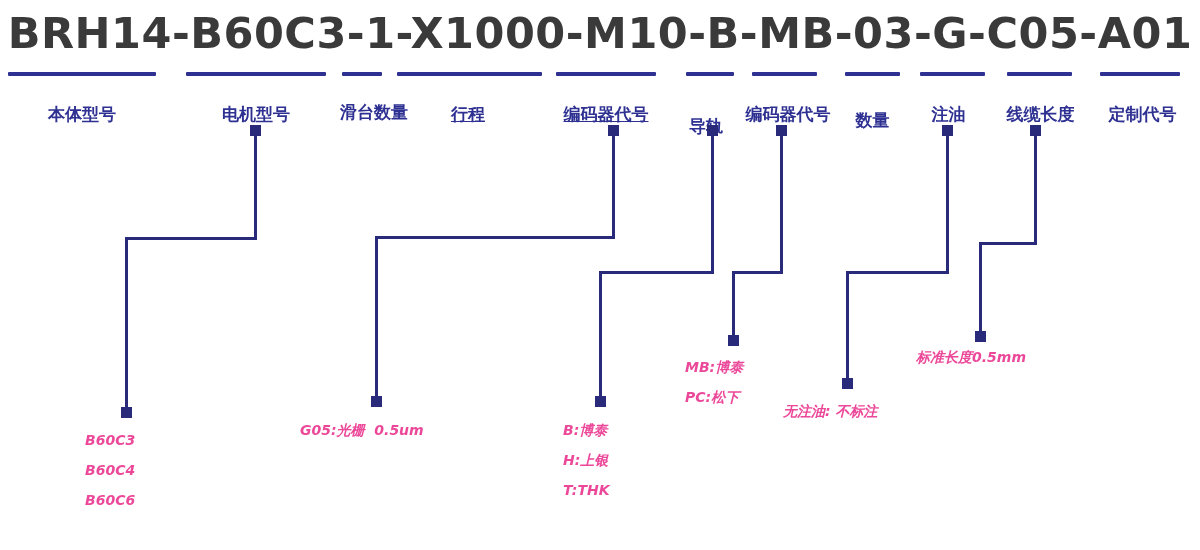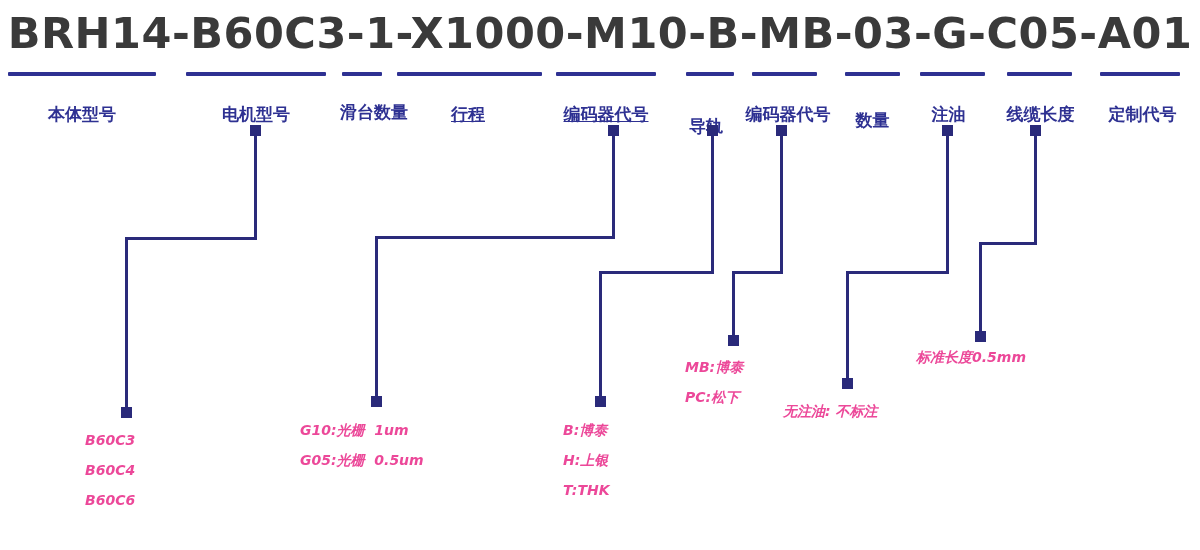--- a/index.html
+++ b/index.html
@@ -149,21 +149,20 @@
   <div class="lead-v" style="left:979px; top:242px; height:95px;"></div>
   <div class="lead-dot" style="left:975px; top:331px;"></div>
 
   <div class="note" style="left:85px; top:425px;">
     <div>B60C3</div>
     <div>B60C4</div>
     <div>B60C6</div>
   </div>
 
   <div class="note" style="left:300px; top:415px;">
-    <div>G10:光栅  1um</div>
     <div>G05:光栅  0.5um</div>
   </div>
 
   <div class="note" style="left:563px; top:415px;">
     <div>B:博泰</div>
     <div>H:上银</div>
     <div>T:THK</div>
   </div>
 
   <div class="note" style="left:685px; top:352px;">

